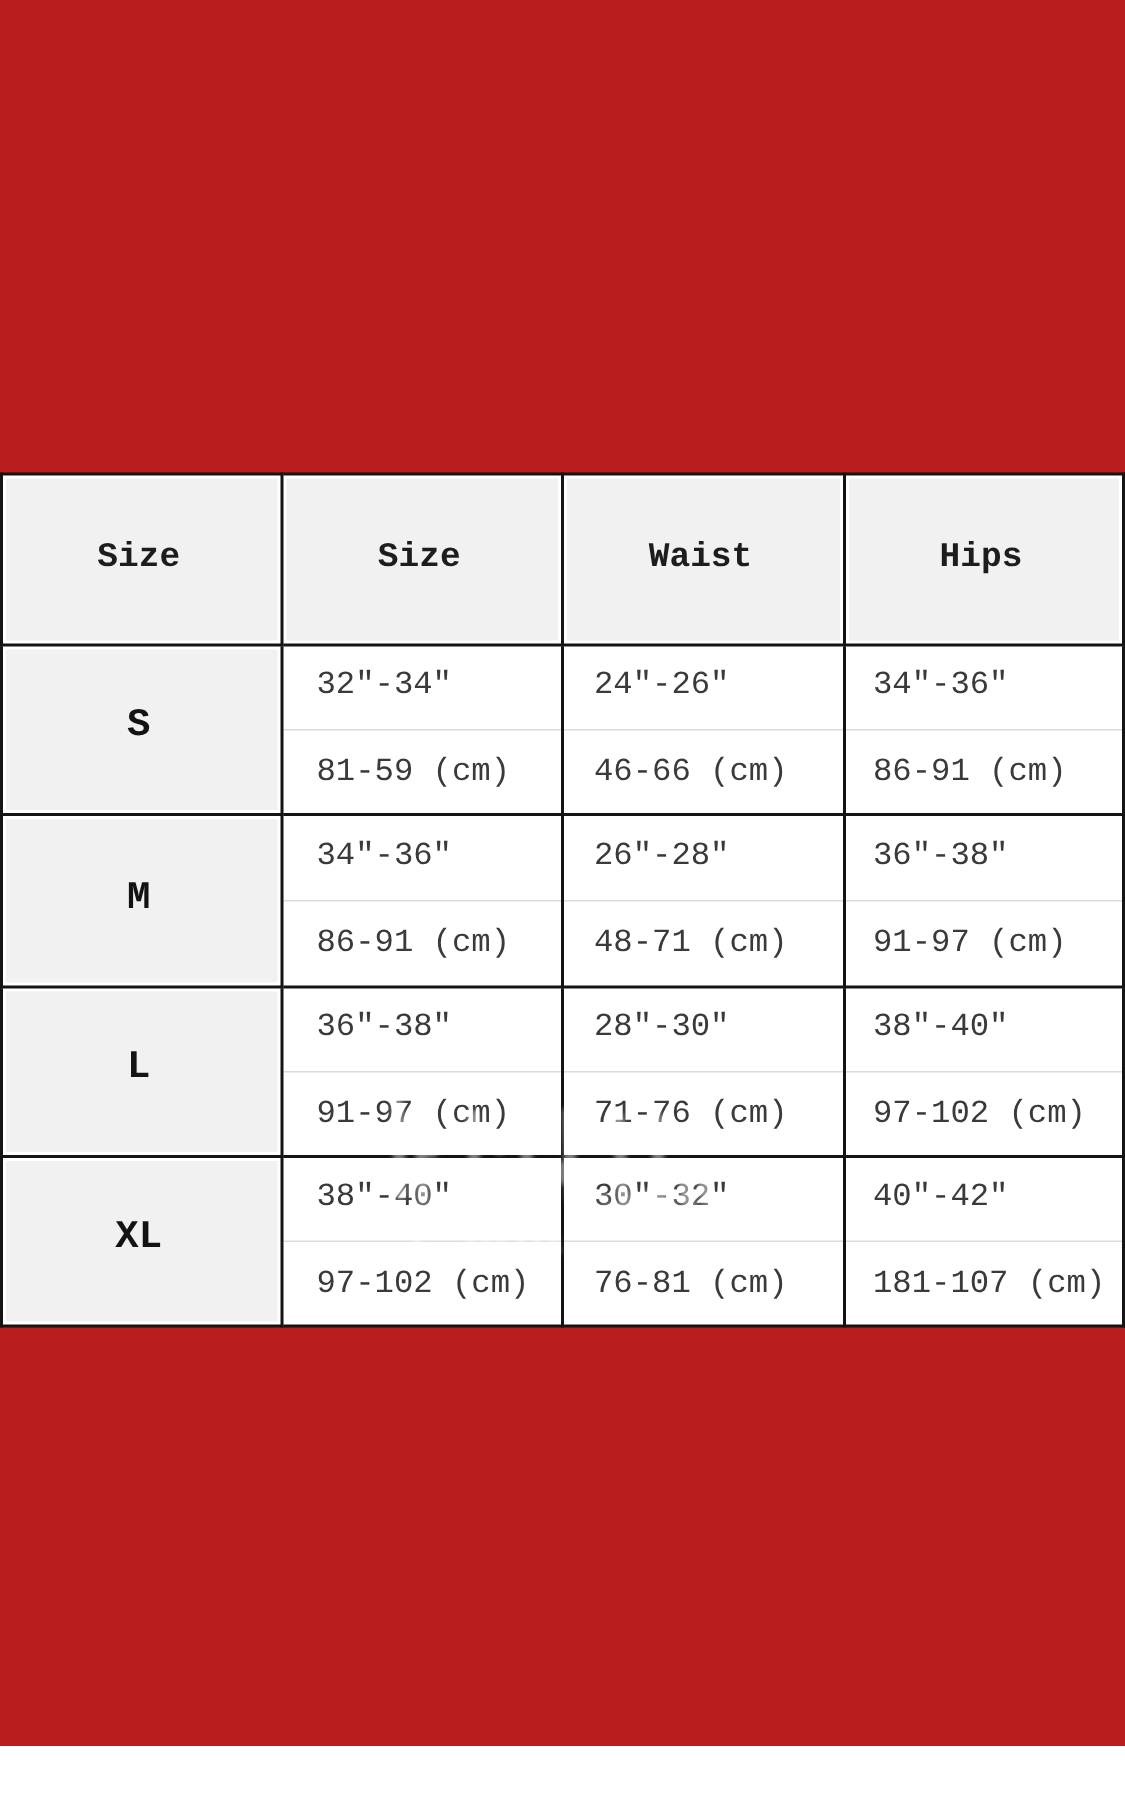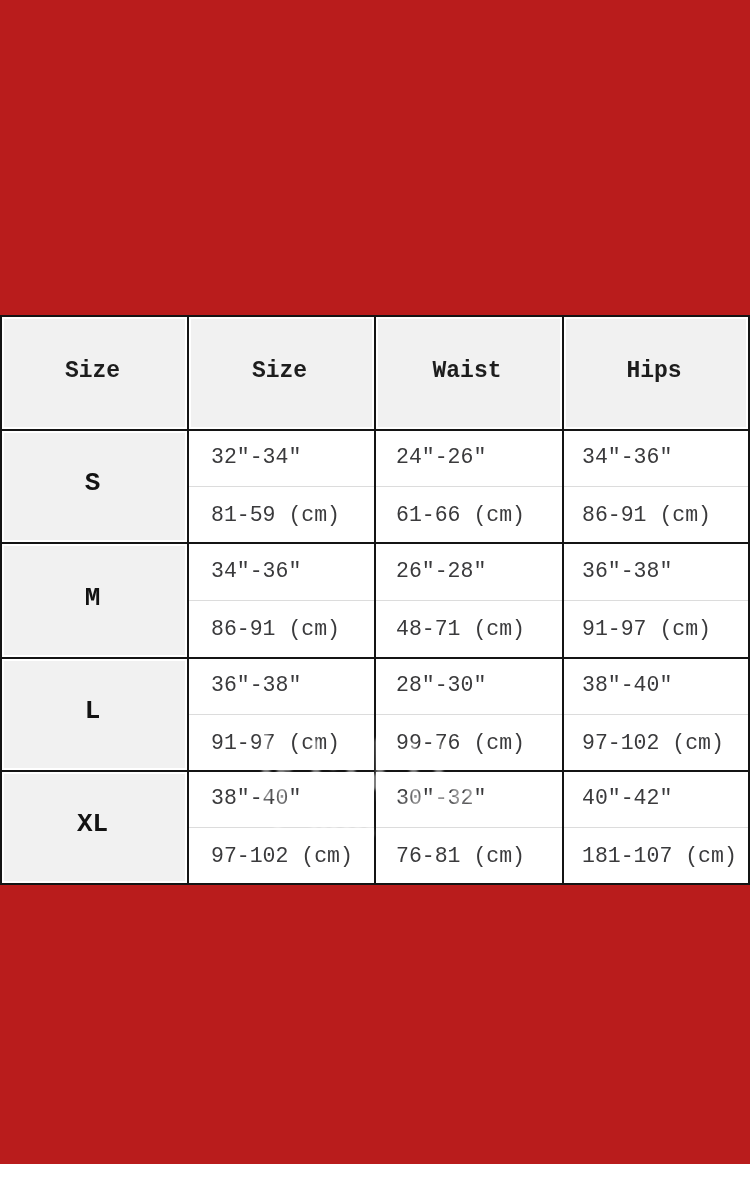--- a/index.html
+++ b/index.html
@@ -81,21 +81,21 @@
             </div>
     <div class="sub bot">
               <span>81-59 (cm)</span>
             </div>
   </td>
   <td class="meas c3">
     <div class="sub top">
               <span>24"-26"</span>
             </div>
     <div class="sub bot">
-              <span>61-66 (cm)</span>
+              <span>46-66 (cm)</span>
             </div>
   </td>
   <td class="meas c4">
     <div class="sub top">
               <span>34"-36"</span>
             </div>
     <div class="sub bot">
               <span>86-91 (cm)</span>
             </div>
   </td>
@@ -143,21 +143,21 @@
             </div>
     <div class="sub bot">
               <span>91-97 (cm)</span>
             </div>
   </td>
   <td class="meas c3">
     <div class="sub top">
               <span>28"-30"</span>
             </div>
     <div class="sub bot">
-              <span>99-76 (cm)</span>
+              <span>71-76 (cm)</span>
             </div>
   </td>
   <td class="meas c4">
     <div class="sub top">
               <span>38"-40"</span>
             </div>
     <div class="sub bot">
               <span>97-102 (cm)</span>
             </div>
   </td>

